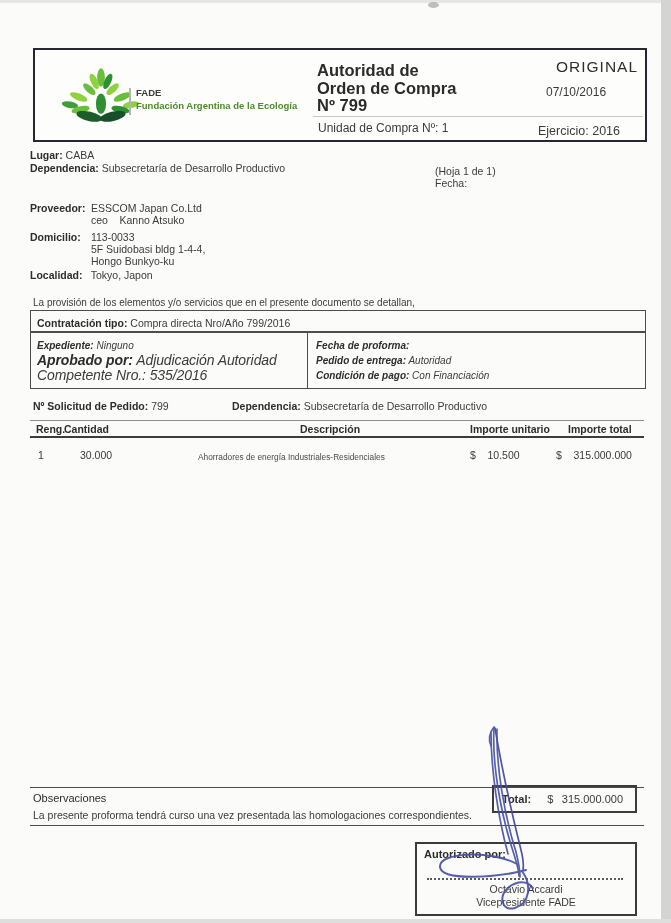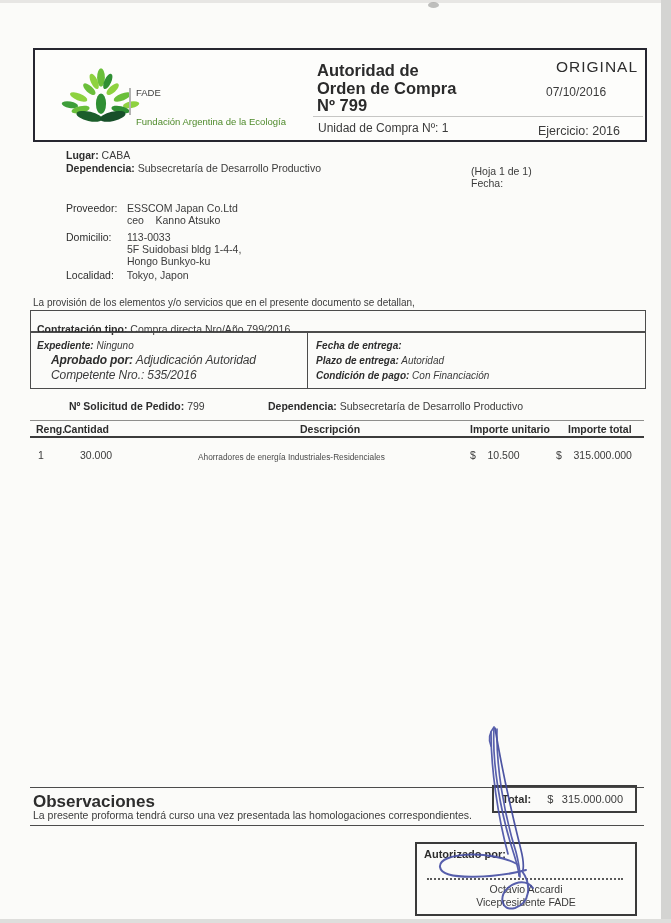--- a/index.html
+++ b/index.html
@@ -6,49 +6,49 @@
   .stage{position:relative;width:671px;height:923px;margin:0 auto;background:#fbfbf9;overflow:hidden;
          font-family:"Liberation Sans","DejaVu Sans",sans-serif;color:#3b3b3b;}
   .abs{position:absolute;}
   .b{font-weight:bold;color:#2d2d2d;}
   .pre{white-space:pre;}
   .line{line-height:1.18;}
   
   .header-box{left:33px;top:48px;width:610px;height:90px;border:2px solid #262630;background:#fdfdfb;}
   .logo{left:22px;top:10px;width:88px;height:70px;}
   .logo-bar{left:94px;top:38px;width:2px;height:27px;background:#b3b3b1;}
-  .fade-name{left:101px;top:37px;font-size:9.5px;font-weight:normal;color:#3c3c3c;line-height:12px;text-align:center;}
-  .fade-org{left:101px;top:50px;font-size:9.5px;font-weight:normal;line-height:12px;margin-top:16px;}
+  .fade-name{left:101px;top:37px;font-size:9.5px;font-weight:bold;color:#3c3c3c;line-height:12px;text-align:center;}
+  .fade-org{left:101px;top:50px;font-size:9.5px;font-weight:bold;line-height:12px;}
   .hdr-title{left:282px;top:12px;font-size:16.5px;font-weight:bold;color:#2b2b2b;line-height:17.5px;}
   .hdr-sep{left:278px;top:66px;width:330px;height:1px;background:#c6c6c4;}
   .hdr-unidad{left:283px;top:71px;font-size:12px;}
   .hdr-original{left:505px;top:8px;font-size:15.5px;letter-spacing:1px;color:#2e2e2e;margin-left:16px;}
   .hdr-date{left:511px;top:35px;font-size:12px;}
   .hdr-ejercicio{left:503px;top:74px;font-size:12.5px;}
   
-  .fs10{font-size:10.5px;margin-left:36px;}
+  .fs10{font-size:10.5px;}
   .fs9{font-size:10px;}
-  .lab-col{display:inline-block;width:58px;font-weight:normal;color:#2d2d2d;}
+  .lab-col{display:inline-block;width:58px;font-weight:bold;color:#2d2d2d;}
   
   .box1{left:30px;top:310px;width:614px;height:20px;border:1.5px solid #4c4c4c;background:transparent;}
-  .box1 .inner{position:absolute;left:6px;top:12px;font-size:10.5px;}
+  .box1 .inner{position:absolute;left:6px;top:6px;font-size:10.5px;}
   .box2{left:30px;top:332px;width:614px;height:55px;border:1.5px solid #4c4c4c;display:flex;font-style:italic;}
   .cell-l{width:262px;border-right:1.5px solid #4c4c4c;padding:5px 8px 0 6px;}
   .cell-r{flex:1;padding:5px 8px 0 8px;}
   .cell-line{font-size:10px;line-height:15px;}
-  .cell-line2{font-size:12px;line-height:15px;letter-spacing:-0.1px;margin-left:14px;}
+  .cell-line2{font-size:14px;line-height:15px;letter-spacing:-0.1px;}
   
   .rule{background:#8e8e8c;height:1px;}
   .rule-thick{background:#3c3c3c;height:2px;}
   .th{font-size:10.5px;font-weight:bold;color:#2d2d2d;}
   .td{font-size:10.5px;}
   .td-desc{font-size:8.3px;color:#4a4a4a;}
   
   .total-box{left:492px;top:785px;width:141px;height:24px;border:2px solid #3c3c3c;display:flex;align-items:center;font-size:11px;}
-  .obs-title{left:33px;top:792px;font-size:17px;font-weight:bold;color:#2d2d2d;}
+  .obs-title{left:33px;top:792px;font-size:11px;font-weight:normal;color:#2d2d2d;}
   .obs-text{left:33px;top:809px;font-size:10.5px;}
   .auth-box{left:415px;top:842px;width:218px;height:70px;border:2px solid #3a3a3a;}
   .auth-label{position:absolute;left:7px;top:4px;font-size:11px;font-weight:bold;color:#2d2d2d;}
   .auth-dots{position:absolute;left:10px;top:34px;width:196px;border-bottom:2px dotted #5a5a5a;}
   .auth-name{position:absolute;left:0;top:39px;width:100%;text-align:center;font-size:10.5px;}
   .auth-role{position:absolute;left:0;top:52px;width:100%;text-align:center;font-size:10.5px;}
   
   .edge-r{right:0;top:0;width:10px;height:100%;background:#d4d4d2;}
   .edge-b{left:0;bottom:0;width:100%;height:4px;background:#dededc;}
   .edge-t{left:0;top:0;width:100%;height:3px;background:#e7e6e4;}
@@ -149,25 +149,25 @@
         <span class="b">Expediente:</span>
         <span>Ninguno</span>
       </div>
       <div class="cell-line2">
         <span class="b">Aprobado por:</span>
         <span>Adjudicación Autoridad Competente Nro.: 535/2016</span>
       </div>
     </div>
     <div class="cell-r">
       <div class="cell-line">
-        <span class="b">Fecha de entrega:</span>
+        <span class="b">Fecha de proforma:</span>
         <span></span>
       </div>
       <div class="cell-line">
-        <span class="b">Plazo de entrega:</span>
+        <span class="b">Pedido de entrega:</span>
         <span>Autoridad</span>
       </div>
       <div class="cell-line">
         <span class="b">Condición de pago:</span>
         <span>Con Financiación</span>
       </div>
     </div>
   </div>
 
   <div class="abs line fs10" style="left:33px;top:400px">

